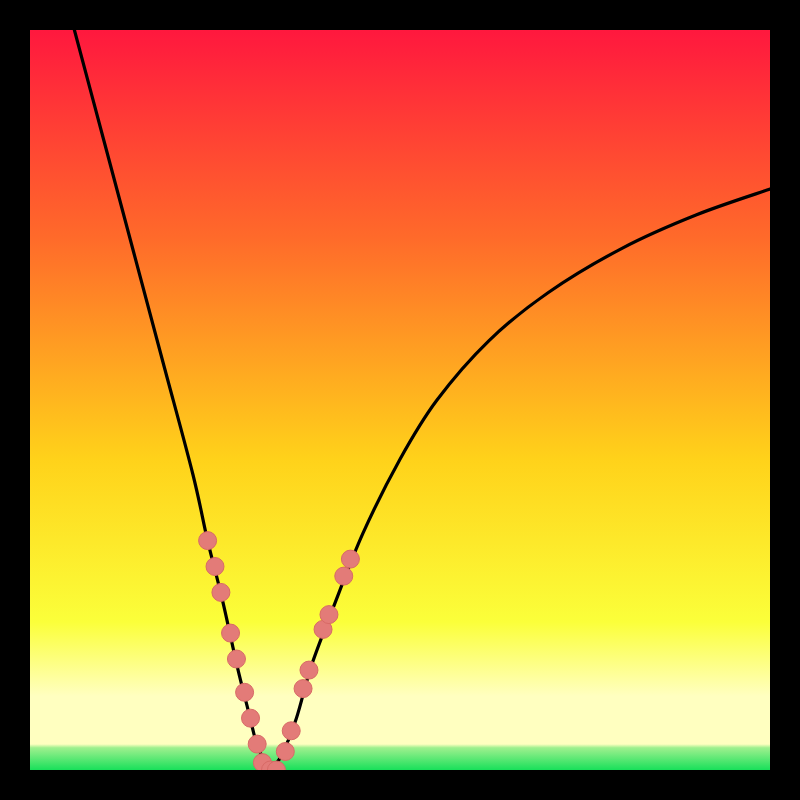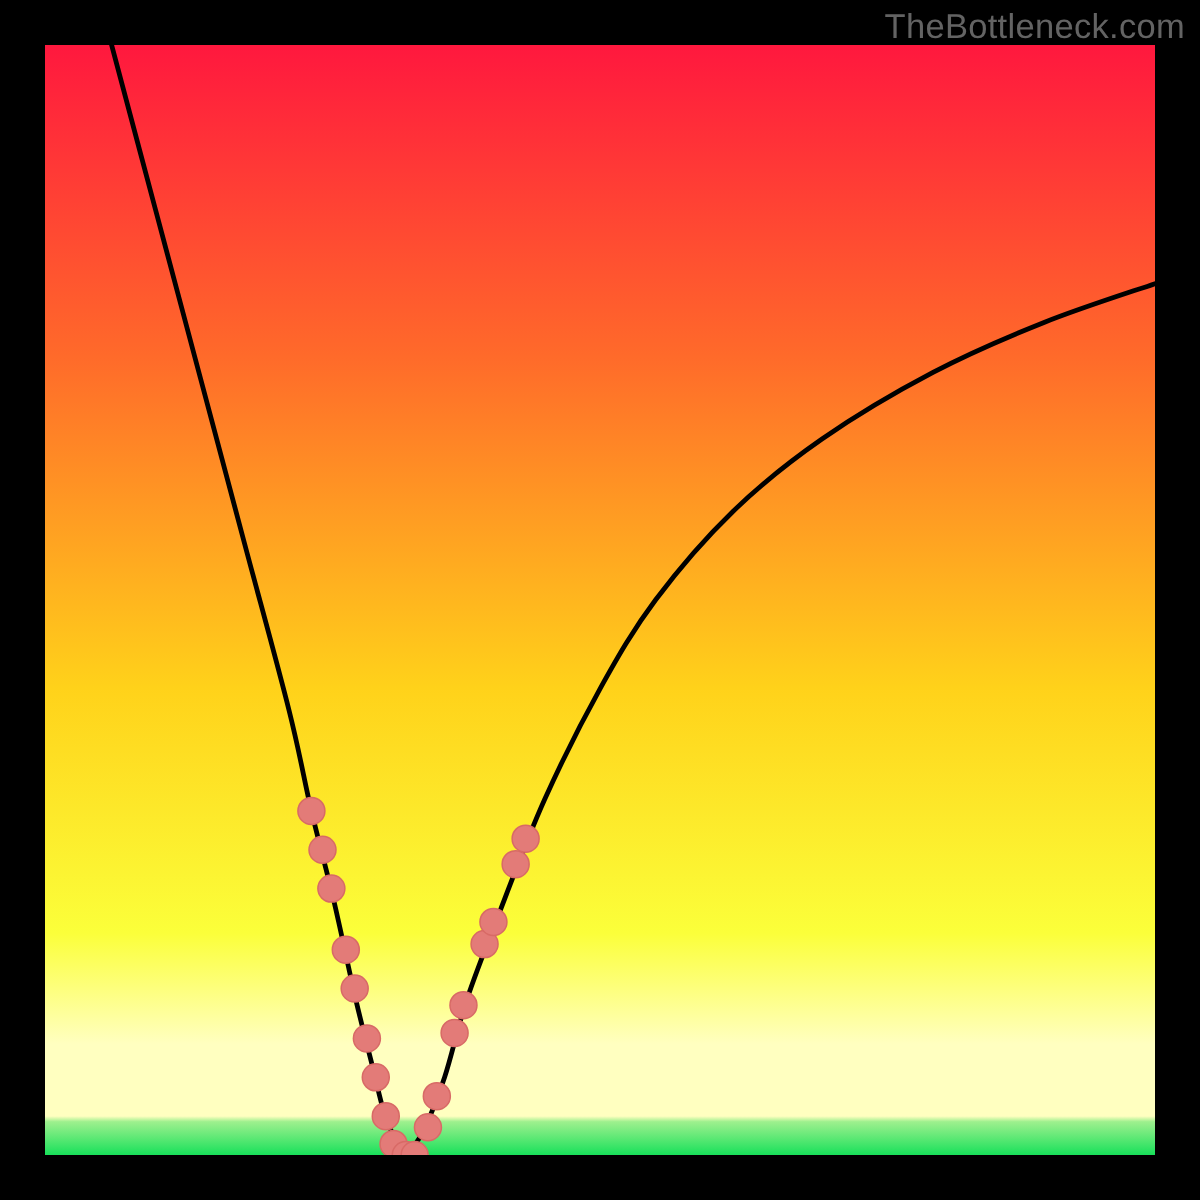--- a/index.html
+++ b/index.html
@@ -41,21 +41,20 @@
     top: 0;
     width: 740px;
     height: 740px;
     display: block;
   }
 </style>
 </head>
 <body>
 
 <div class="frame">
-  <div class="watermark">TheBottleneck.com</div>
 
   <div class="plot-outer">
     <svg class="plot" viewBox="0 0 740 740">
       <defs>
         <linearGradient id="bg-grad" x1="0" y1="0" x2="0" y2="1">
           <stop id="g0" offset="0%" stop-color="#ff183e"></stop>
           <stop id="g1" offset="28%" stop-color="#ff6a2a"></stop>
           <stop id="g2" offset="58%" stop-color="#ffd21a"></stop>
           <stop id="g3" offset="80%" stop-color="#fbff3a"></stop>
           <stop id="g4" offset="90%" stop-color="#ffffc0"></stop>

